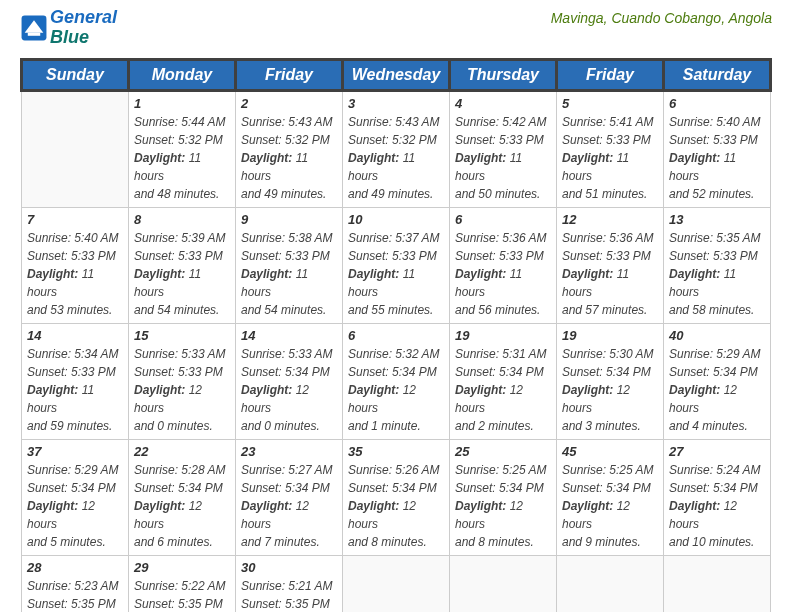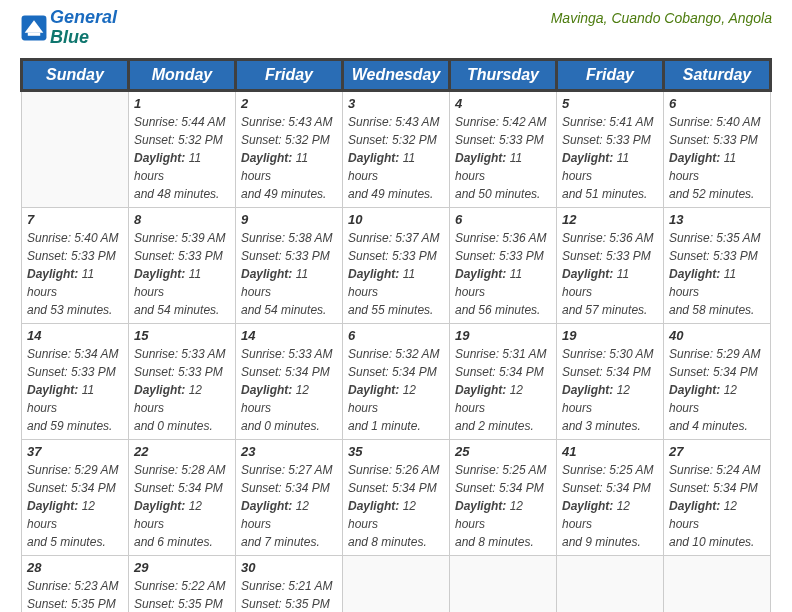--- a/index.html
+++ b/index.html
@@ -235,21 +235,21 @@
           </td>
           <td>
             <span class="day-num">35</span>
             <div class="day-info">Sunrise: 5:26 AM<br>Sunset: 5:34 PM<br><b>Daylight: </b>12 hours<br>and 8 minutes.</div>
           </td>
           <td>
             <span class="day-num">25</span>
             <div class="day-info">Sunrise: 5:25 AM<br>Sunset: 5:34 PM<br><b>Daylight: </b>12 hours<br>and 8 minutes.</div>
           </td>
           <td>
-            <span class="day-num">41</span>
+            <span class="day-num">45</span>
             <div class="day-info">Sunrise: 5:25 AM<br>Sunset: 5:34 PM<br><b>Daylight: </b>12 hours<br>and 9 minutes.</div>
           </td>
           <td>
             <span class="day-num">27</span>
             <div class="day-info">Sunrise: 5:24 AM<br>Sunset: 5:34 PM<br><b>Daylight: </b>12 hours<br>and 10 minutes.</div>
           </td>
         </tr>
         <tr class="last-row">
           <td>
             <span class="day-num">28</span>

